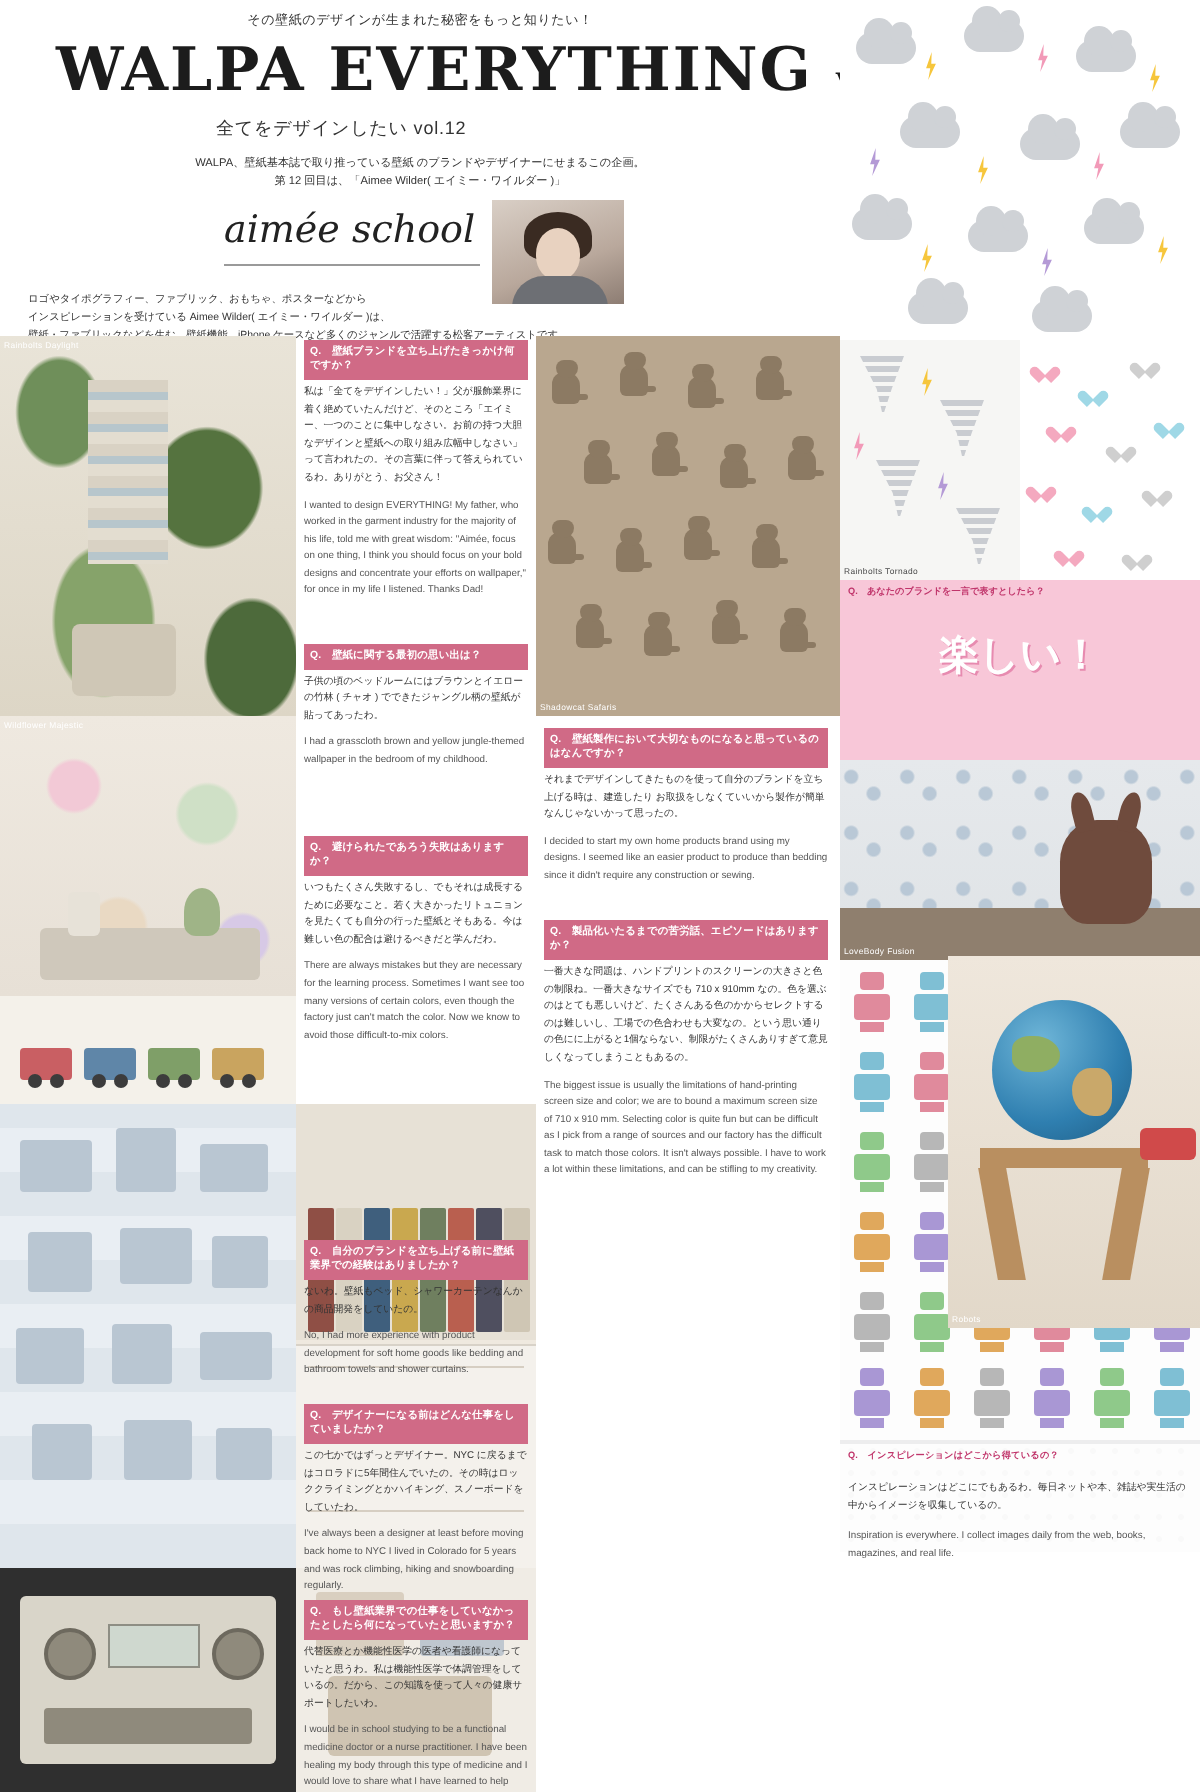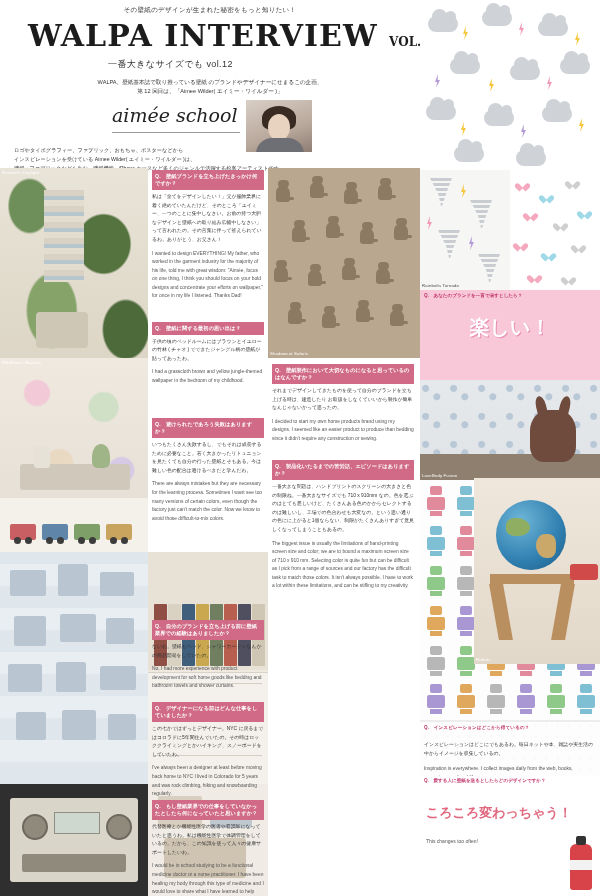--- a/index.html
+++ b/index.html
@@ -239,24 +239,24 @@
   .col-mid { position:absolute; left:152px; width:112px; }
   .col-mid2 { position:absolute; left:272px; width:142px; }
 </style>
 </head>
 <body>
 
 <div class="page">
 
   <div class="hdr-tag">その壁紙のデザインが生まれた秘密をもっと知りたい！</div>
   <div class="hdr-title">
-    <span>WALPA INTERVIEW</span>
+    <span>WALPA EVERYTHING</span>
     <span class="vol">VOL.12</span>
   </div>
-  <div class="hdr-sub">一番大きなサイズでも vol.12</div>
+  <div class="hdr-sub">全てをデザインしたい vol.12</div>
   <div class="hdr-desc" style="white-space:pre-line;">WALPA、壁紙基本誌で取り推っている壁紙 のブランドやデザイナーにせまるこの企画。
 第 12 回目は、「Aimee Wilder( エイミー・ワイルダー )」</div>
 
   <div class="sig">aimée school</div>
   <div class="sig-rule"></div>
 
   <div class="portrait">
     <div class="hair"></div>
     <div class="face"></div>
     <div class="body"></div>
@@ -556,28 +556,20 @@
   </div>
 
   <div class="tile wp-dots" style="background-image:radial-gradient(circle, #cfcfcf 1.4px, transparent 1.6px); background-size:11px 11px; background-color:#ededee;"></div>
 
   <div class="tile" style="left:420px; top:722px; width:180px; height:58px; background:rgba(255,255,255,0.88);">
     <div class="qa-q plain" style="position:absolute; left:4px; top:3px; width:172px; font-size:4.6px;">Q.　インスピレーションはどこから得ているの？</div>
     <div class="qa-jp" style="position:absolute; left:4px; top:16px; width:172px;">インスピレーションはどこにでもあるわ。毎日ネットや本、雑誌や実生活の中からイメージを収集しているの。</div>
     <div class="qa-en" style="position:absolute; left:4px; top:38px; width:172px;">Inspiration is everywhere. I collect images daily from the web, books, magazines, and real life.</div>
   </div>
 
-  <div class="tile final-panel">
-    <div class="final-q">Q.　愛する人に壁紙を送るとしたらどのデザインですか？</div>
-    <div class="final-big">ころころ変わっちゃう！</div>
-    <div class="final-small">This changes too often!</div>
-    <div class="fire-ext">
-        <div class="band"></div>
-      </div>
-  </div>
 
   <div class="ph ph-jungle">
     <div class="towel"></div>
     <div class="stool"></div>
     <div class="cap" style="left:2px; top:2px;">Rainbolts Daylight</div>
   </div>
 
   <div class="ph ph-floral">
     <div class="tbl"></div>
     <div class="vase"></div>

